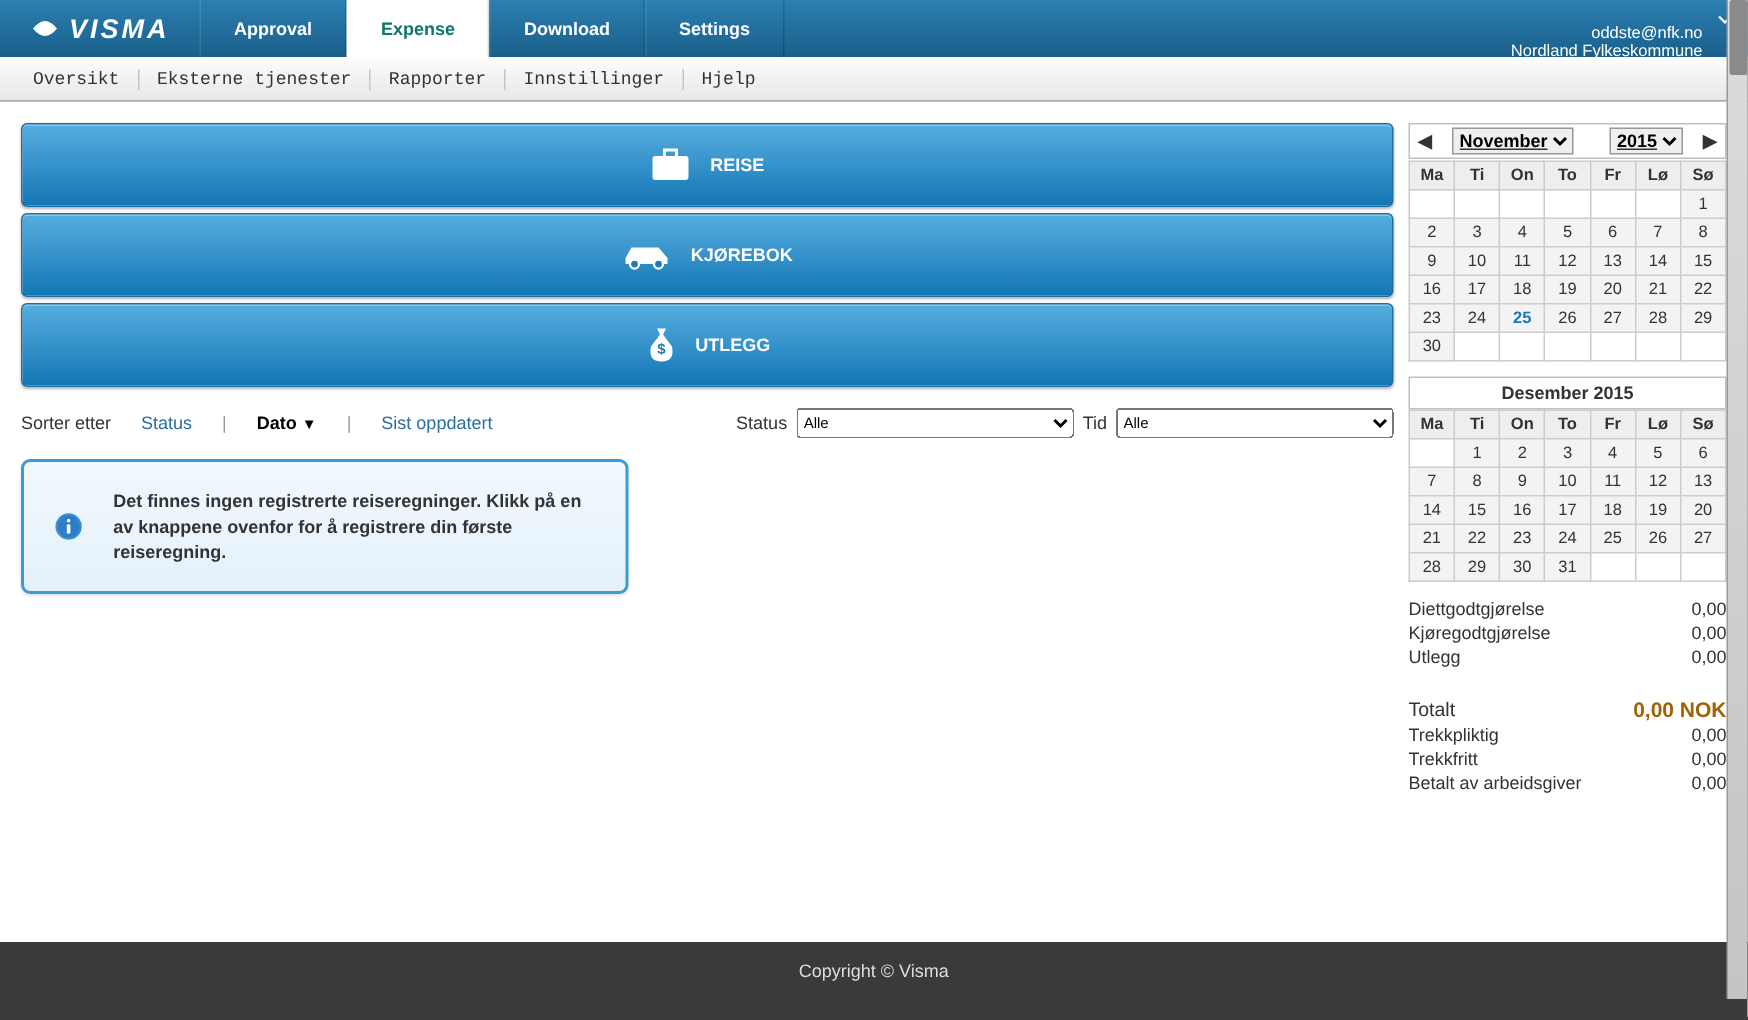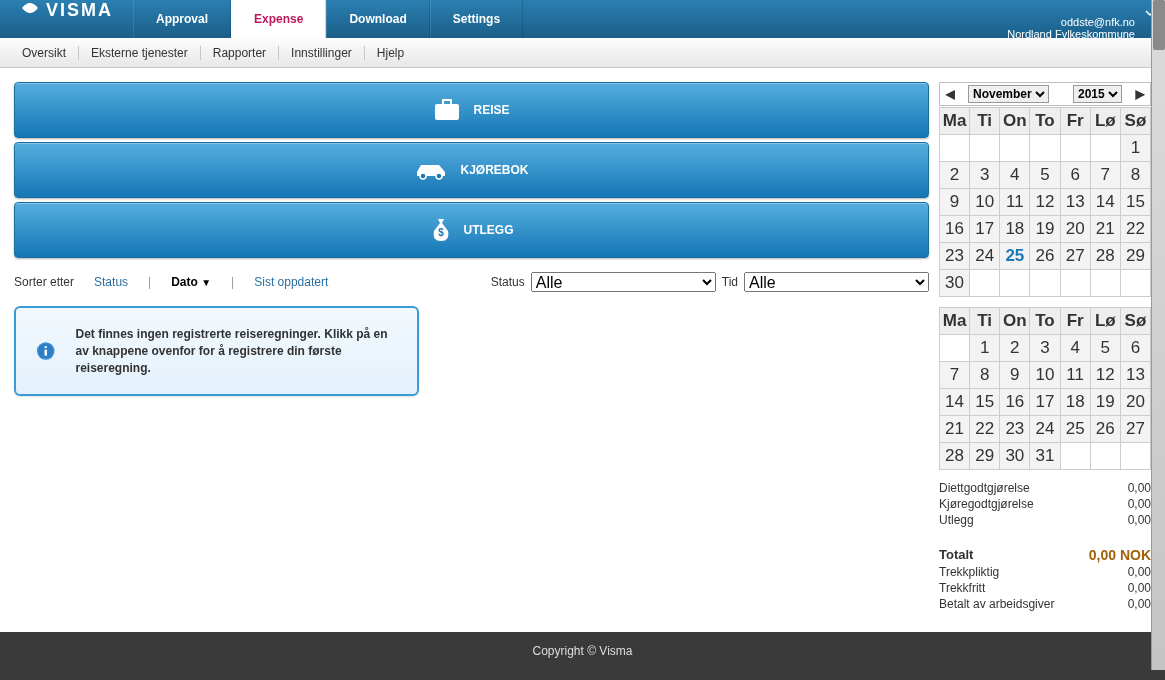--- a/index.html
+++ b/index.html
@@ -1,58 +1,58 @@
 <!DOCTYPE html>
 <html><head>
 <meta charset="utf-8">
 <style>
   * { box-sizing: border-box; margin: 0; padding: 0; }
   body { font-family: Verdana, Arial, sans-serif; font-size: 12px; background: #3a3a3a; color: #333; }
   .outer { background: #3a3a3a; padding: 0; width: 1165px; }
   .topbar { background: linear-gradient(#2b7fb1, #1a5f8a); height: 38px; display: flex; align-items: stretch; }
-  .logo { display: flex; padding: 0 20px; color: #fff; font-weight: bold; font-size: 18px; letter-spacing: 2px; }
+  .logo { display: flex; align-items: center; padding: 0 20px; color: #fff; font-weight: bold; font-size: 18px; letter-spacing: 2px; font-style: italic; }
   .logo svg { margin-right: 6px; }
   .toptab { display: flex; align-items: center; padding: 0 22px; color: #fff; font-weight: bold; cursor: pointer; border-right: 1px solid rgba(0,0,0,0.15); border-left: 1px solid rgba(255,255,255,0.1); }
-  .toptab.active { background: #fff; color: #be185d; }
+  .toptab.active { background: #fff; color: #0f766e; }
   .userbox { margin-left: auto; text-align: right; color: #fff; padding: 16px 30px 4px 14px; font-size: 11px; position: relative; }
   .userbox .chev { position: absolute; right: 10px; top: 8px; }
   .subbar { background: linear-gradient(#fdfdfd,#e7e7e7); height: 30px; display: flex; align-items: center; padding: 0 10px; border-bottom: 1px solid #c6c6c6; }
-  .subitem { padding: 0 12px; color: #333; cursor: pointer; border-right: 1px solid #c6c6c6; font-size: 12px; }
+  .subitem { padding: 0 12px; color: #333; cursor: pointer; border-right: 1px solid #c6c6c6; font-size: 12px; font-family: Liberation Mono, monospace; }
   .subitem:last-child { border-right: none; }
   .content { background: #fff; padding: 14px 14px 20px 14px; display: flex; gap: 10px; align-items: flex-start; min-height: 560px; }
   .leftcol { flex: 1; }
   .rightcol { width: 212px; }
   .bigbtns { display: flex; gap: 4px; margin-bottom: 14px; flex-direction: column; }
   .bigbtn { flex: 0 0 auto; min-width: 135px; height: 56px; background: linear-gradient(#56aedf,#1476b5); color: #fff; font-weight: bold; border: 1px solid #1b6ea1; border-radius: 4px; display: flex; align-items: center; justify-content: center; gap: 12px; cursor: pointer; box-shadow: 0 1px 2px rgba(0,0,0,0.3), inset 0 1px 0 rgba(255,255,255,0.3); padding: 0 22px; }
   .bigbtn svg { fill: #fff; }
   .sortline { display: flex; align-items: center; gap: 20px; font-size: 12px; margin-bottom: 14px; }
   .sortline .lbl { color: #333; }
   .sortline a { color: #2a6fa0; text-decoration: none; cursor: pointer; }
   .sortline .sep { color: #999; }
   .sortline .active { color: #000; font-weight: bold; }
   .sortline .tri { font-size: 10px; }
   .filters { margin-left: auto; display: flex; align-items: center; gap: 6px; }
-  .filters select { width: 185px; font-size: 16px; height: 20px; }
+  .filters select { width: 185px; font-size: 10px; height: 20px; }
   .filters select.wide { width: 185px; }
   .infobox { border: 2px solid #3a9bd6; border-radius: 6px; background: linear-gradient(#f2f9fe,#e4f1fb); padding: 18px 20px; display: flex; align-items: center; gap: 20px; width: 405px; box-shadow: 0 1px 2px rgba(0,0,0,0.1); }
   .infobox .txt { color: #333; font-weight: bold; line-height: 1.4; font-size: 12px; }
   .cal-nav { display: flex; align-items: center; border: 1px solid #bfbfbf; background: #fff; height: 24px; margin-bottom: 1px; }
   .cal-arrow { width: 20px; text-align: center; cursor: pointer; font-weight: bold; color: #333; }
-  .cal-sel { flex: 1; display: flex; align-items: center; justify-content: center; gap: 24px; font-weight: bold; }
+  .cal-sel { flex: 1; display: flex; align-items: center; justify-content: center; gap: 24px; font-weight: bold; text-decoration: underline; }
   .cal-sel select { font-weight: bold; font-size: 12px; border: 1px solid #999; height: 18px; }
-  table.cal { border-collapse: collapse; width: 100%; font-size: 17px; margin-bottom: 10px; }
+  table.cal { border-collapse: collapse; width: 100%; font-size: 11px; margin-bottom: 10px; }
   table.cal th { background: #eee; border: 1px solid #ccc; padding: 3px 0; font-weight: bold; color: #333; width: 14.28%; }
   table.cal td { border: 1px solid #ccc; background: #f3f3f3; text-align: center; padding: 3px 0; color: #333; cursor: pointer; }
   table.cal td.empty { background: #fff; }
   table.cal td.today { color: #1a78b8; font-weight: bold; }
   .cal-title { background: #fff; border: 1px solid #bfbfbf; text-align: center; font-weight: bold; padding: 3px 0; margin-bottom: 0; }
   .summary { font-size: 12px; color: #333; }
   .sumrow { display: flex; justify-content: space-between; padding: 1px 0; }
   .sumrow.total { margin-top: 18px; }
-  .sumrow.total .k { font-weight: bold; font-size: 13px; }
+  .sumrow.total .k { font-weight: normal; font-size: 13px; }
   .sumrow.total .v { font-weight: bold; font-size: 14px; color: #a16207; }
   .footer { background: #3a3a3a; color: #ddd; text-align: center; padding: 12px 0; font-size: 12px; }
   .scroll-hint { position: absolute; right: 0; top: 0; width: 14px; height: 680px; background: linear-gradient(#dcdcdc,#c4c4c4); border-left: 1px solid #999; }
   .scroll-hint .thumb { position: absolute; top: 0; left: 1px; width: 12px; height: 50px; background: #8a8a8a; border-radius: 2px; }
   .wrap { position: relative; width: 1165px; }
 </style>
 </head>
 <body>
 
 <div class="wrap">
@@ -226,20 +226,21 @@
                 <td class="empty"></td>
                 <td class="empty"></td>
                 <td class="empty"></td>
                 <td class="empty"></td>
                 <td class="empty"></td>
                 <td class="empty"></td>
               </tr>
             </tbody>
       </table>
 
+      <div class="cal-title">Desember 2015</div>
       <table class="cal">
         <tbody>
               <tr id="cal-head-2">
                 <th>Ma</th>
                 <th>Ti</th>
                 <th>On</th>
                 <th>To</th>
                 <th>Fr</th>
                 <th>Lø</th>
                 <th>Sø</th>

